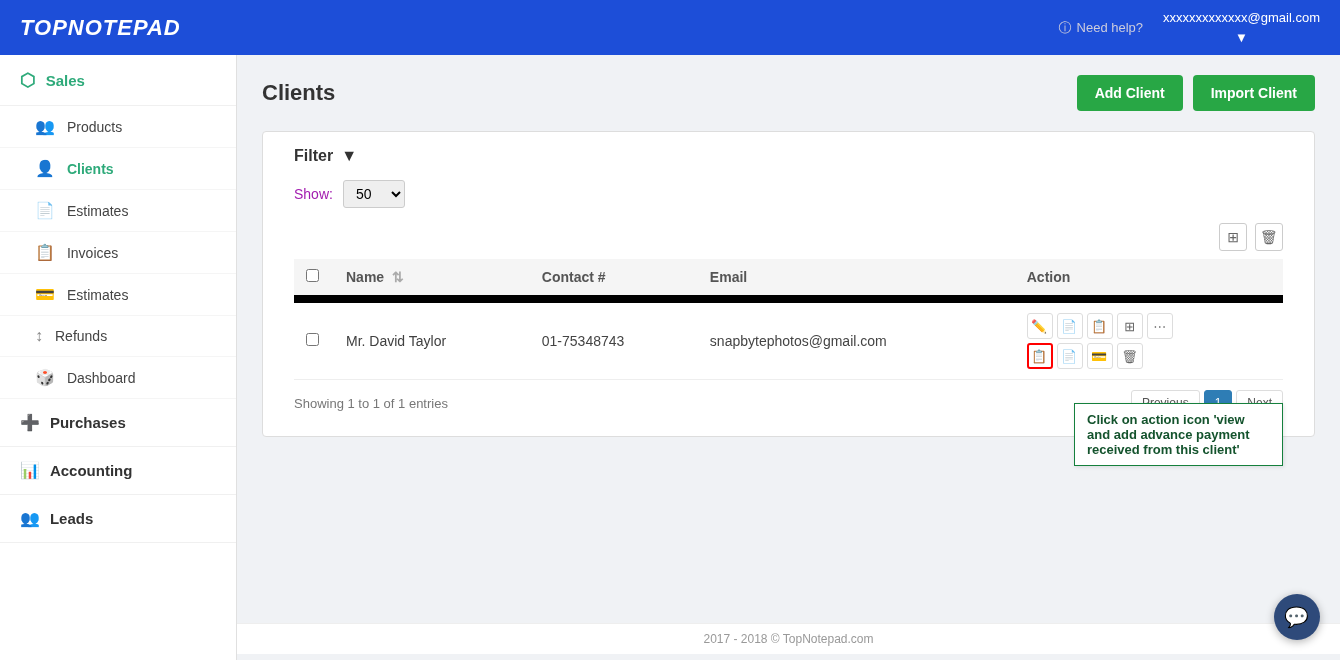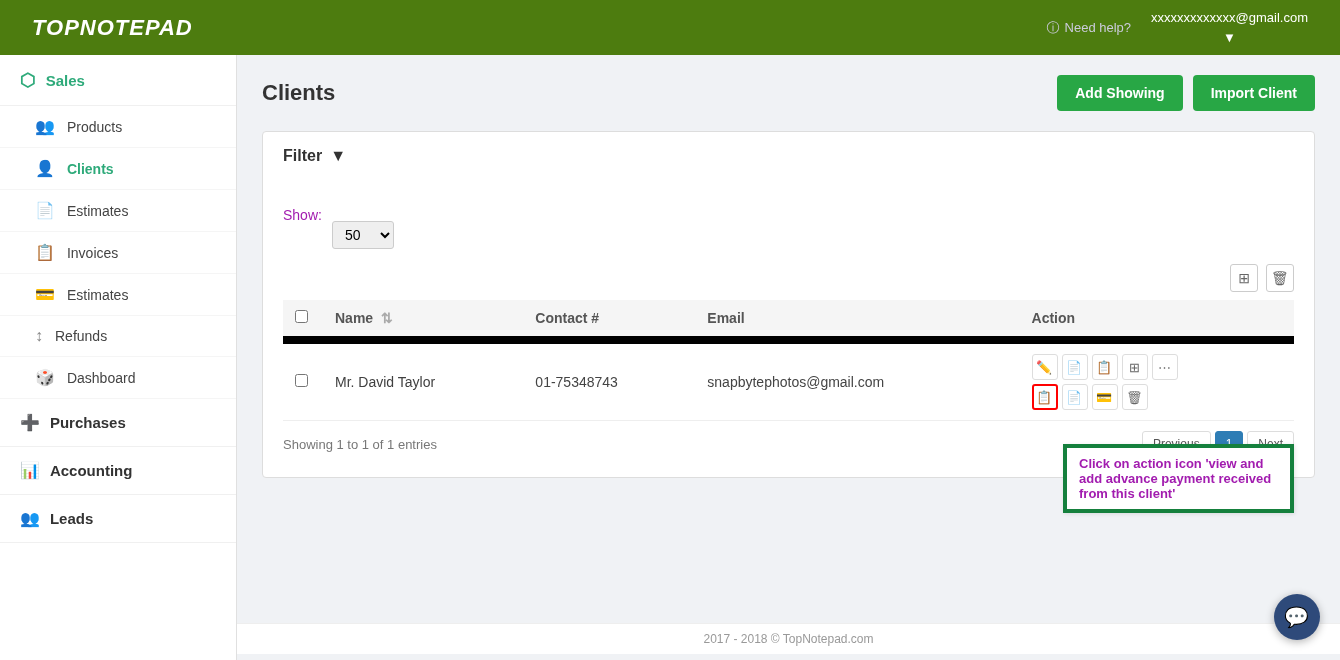--- a/index.html
+++ b/index.html
@@ -1,26 +1,26 @@
 <!DOCTYPE html>
 <html><head>
   <meta charset="utf-8">
   <style>
     * { box-sizing: border-box; margin: 0; padding: 0; }
     body { font-family: Arial, sans-serif; font-size: 14px; background: #f0f2f5; }
 
     
     .header {
-      background: #4d7c0f;
+      background: #1d4ed8;
       color: white;
       height: 55px;
       display: flex;
       align-items: center;
       justify-content: space-between;
-      padding: 0 32px;
+      padding: 0 20px;
     }
     .header-logo {
       font-size: 22px;
       font-weight: bold;
       letter-spacing: 1px;
       color: white;
       text-transform: uppercase;
     }
     .header-logo span { font-style: italic; }
     .header-right {
@@ -125,21 +125,21 @@
       cursor: pointer;
       font-weight: bold;
     }
     .page-header-buttons { display: flex; gap: 10px; }
 
     
     .filter-panel {
       background: white;
       border: 1px solid #ddd;
       border-radius: 4px;
-      padding: 15px 20px;
+      padding: 15px 31px;
     }
     .filter-header {
       display: flex;
       align-items: center;
       gap: 8px;
       font-size: 16px;
       font-weight: bold;
       color: #333;
       margin-bottom: 15px;
     }
@@ -148,21 +148,20 @@
       align-items: center;
       gap: 10px;
       margin-bottom: 15px;
     }
     .filter-label { color: #a21caf; font-size: 14px; }
     .show-select {
       padding: 4px 8px;
       border: 1px solid #ccc;
       border-radius: 3px;
       font-size: 14px;
-      margin-top: 41px;
     }
 
     
     .table-container {
       position: relative;
     }
     .table-top-actions {
       display: flex;
       justify-content: flex-end;
       gap: 8px;
@@ -228,24 +227,24 @@
     .action-icon.highlighted {
       border: 2px solid red;
     }
 
     
     .tooltip-box {
       position: absolute;
       left: 780px;
       top: 180px;
       background: white;
-      border: 4px solid #15803d;
+      border: 1px solid #15803d;
       padding: 8px 12px;
       font-size: 13px;
-      color: #a21caf;
+      color: #14532d;
       font-weight: bold;
       max-width: 280px;
       box-shadow: 1px 1px 4px rgba(0,0,0,0.1);
       z-index: 10;
     }
 
     
     .table-footer {
       display: flex;
       align-items: center;
@@ -372,21 +371,21 @@
     <div class="sidebar-group">
       <span class="icon">👥</span>
       <span>Leads</span>
     </div>
   </div>
 
   <div class="main">
     <div class="page-header">
       <h1 class="page-title">Clients</h1>
       <div class="page-header-buttons">
-        <button class="btn-green">Add Showing</button>
+        <button class="btn-green">Add Client</button>
         <button class="btn-green">Import Client</button>
       </div>
     </div>
 
     <div class="filter-panel">
       <div class="filter-header">
         <span>Filter</span>
         <span>▼</span>
       </div>
       <div class="filter-row">

